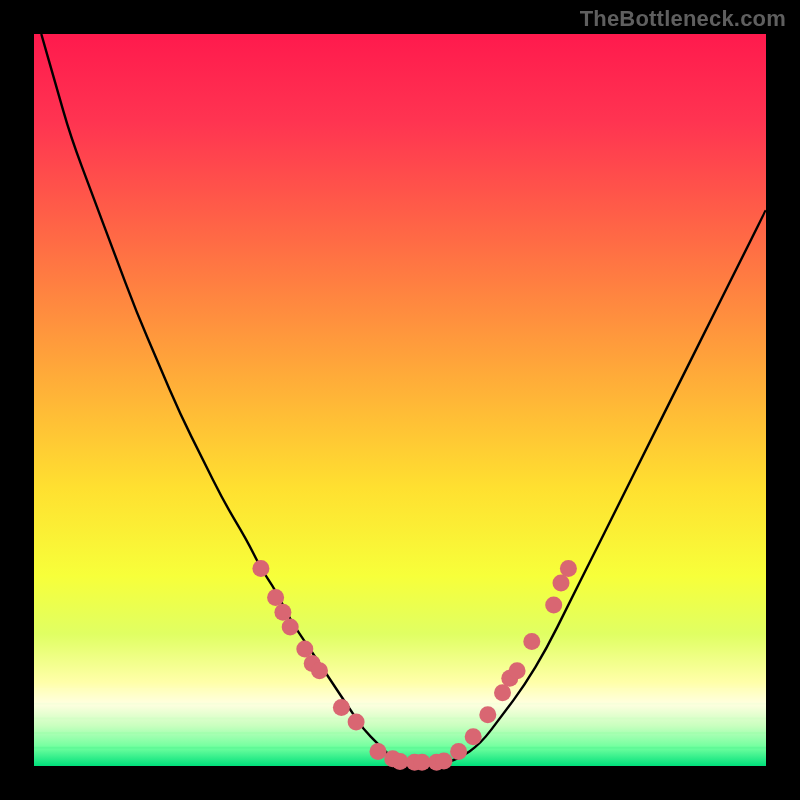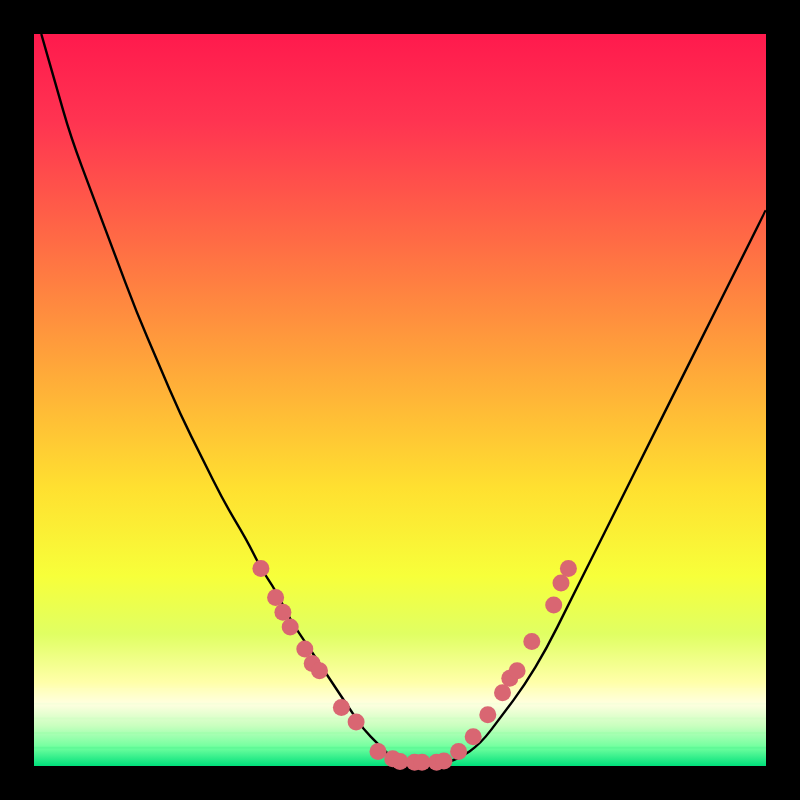--- a/index.html
+++ b/index.html
@@ -87,13 +87,14 @@
         <circle cx="502.5" cy="692.8" r="8.5" fill="#d96672" stroke="#c75563" stroke-width="0"></circle>
         <circle cx="509.8" cy="678.2" r="8.5" fill="#d96672" stroke="#c75563" stroke-width="0"></circle>
         <circle cx="517.1" cy="670.8" r="8.5" fill="#d96672" stroke="#c75563" stroke-width="0"></circle>
         <circle cx="531.8" cy="641.6" r="8.5" fill="#d96672" stroke="#c75563" stroke-width="0"></circle>
         <circle cx="553.7" cy="605.0" r="8.5" fill="#d96672" stroke="#c75563" stroke-width="0"></circle>
         <circle cx="561.0" cy="583.0" r="8.5" fill="#d96672" stroke="#c75563" stroke-width="0"></circle>
         <circle cx="568.4" cy="568.4" r="8.5" fill="#d96672" stroke="#c75563" stroke-width="0"></circle>
       </g>
   </svg>
 
+  <div class="watermark">TheBottleneck.com</div>
 </div>
 
 </body></html>

